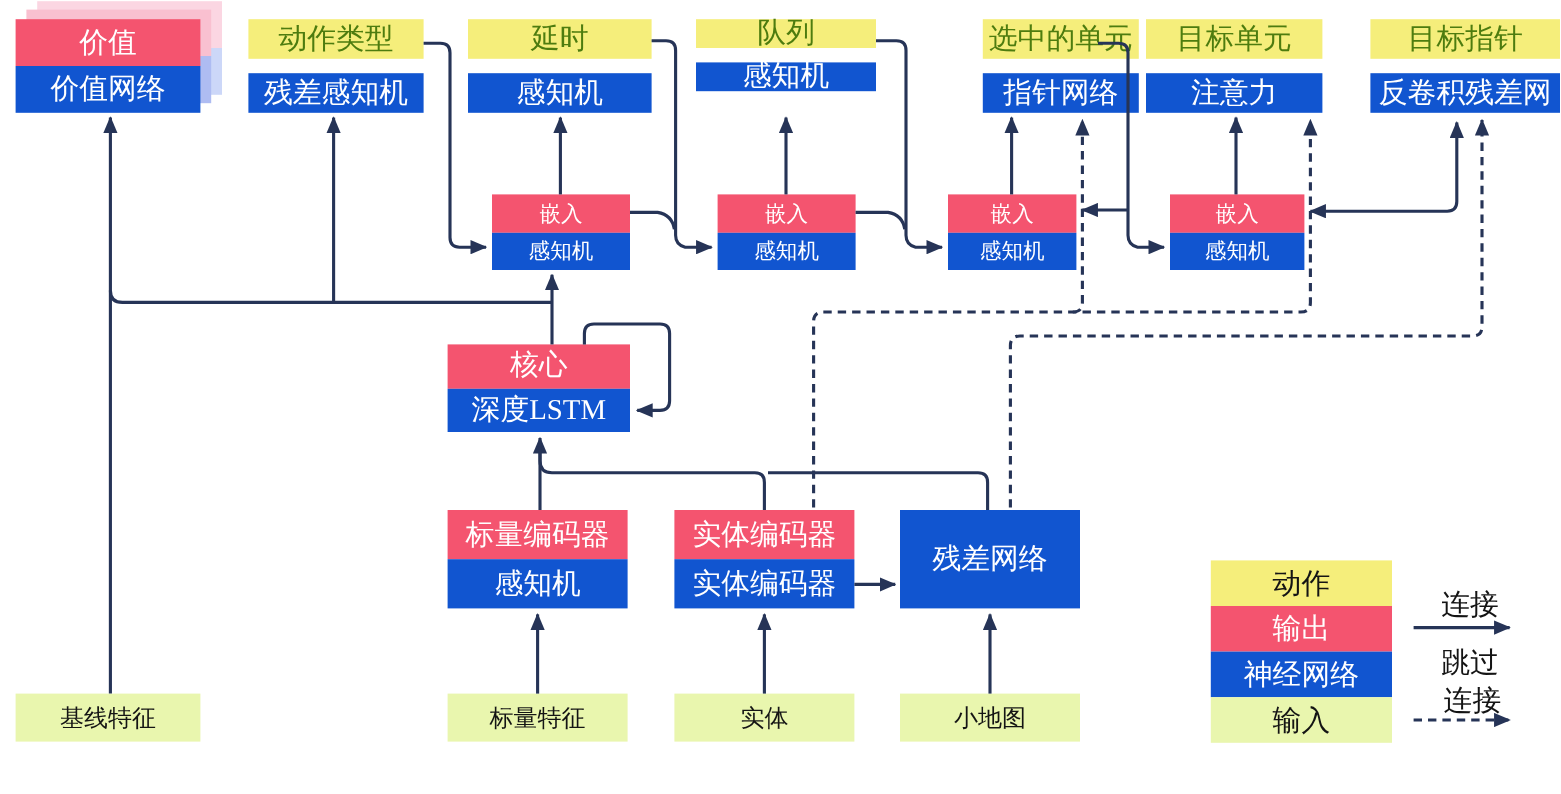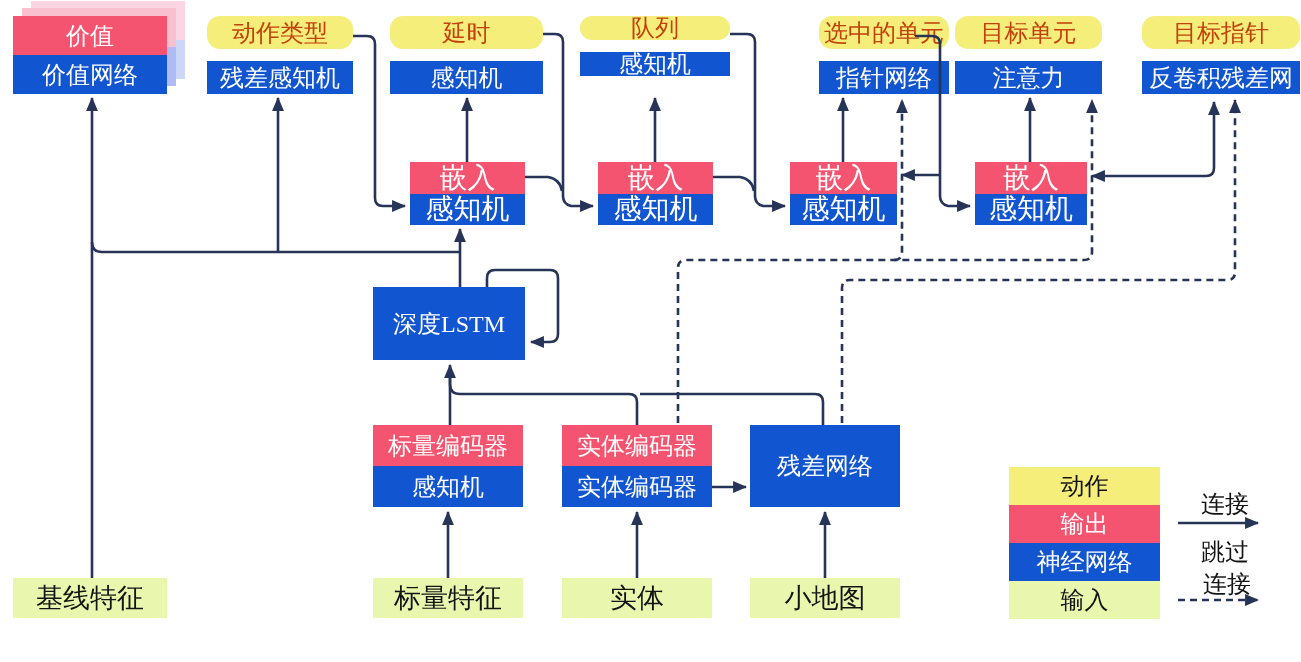--- a/index.html
+++ b/index.html
@@ -5,32 +5,32 @@
   html,body{margin:0;padding:0;background:#ffffff;}
   #canvas{position:relative;width:1301px;height:662px;background:#fff;overflow:hidden;
           font-family:Liberation Serif, serif;padding-left:29px;}
   #edges{position:absolute;left:0;top:0;pointer-events:none;z-index:5;}
   #edges path{stroke:var(--line);stroke-width:2.6;fill:none;}
   #edges path.dashed{stroke-dasharray:7 5;}
   .node{position:absolute;z-index:2;}
   .node .box{position:relative;z-index:2;width:100%;height:100%;display:flex;flex-direction:column;}
   .part{flex:1;display:flex;align-items:center;justify-content:center;
         font-size:24px;line-height:1;white-space:nowrap;}
-  .small .part{font-size:28px;}
-  .kind-action .top{background:var(--yellow);color:#c2410c;border-radius:13px;}
+  .small .part{font-size:18px;}
+  .kind-action .top{background:var(--yellow);color:#4d7c0f;}
   .kind-action .bottom{background:var(--blue);color:#ffffff;margin-top:12px;}
   .kind-output .top{background:var(--red);color:#ffffff;}
   .kind-output .bottom{background:var(--blue);color:#ffffff;}
   .card{position:absolute;left:0;top:0;width:100%;height:100%;z-index:1;}
   .card.c1{transform:translate(9px,-8px);
            background:linear-gradient(to bottom,var(--stack_pink) 50%,var(--stack_blue) 50%);}
   .card.c2{transform:translate(18px,-15px);
            background:linear-gradient(to bottom,var(--stack_pink2) 50%,var(--stack_blue2) 50%);}
   .input-box{position:absolute;z-index:2;background:var(--green);color:#141414;
-             display:flex;align-items:center;justify-content:center;font-size:27px;white-space:nowrap;}
+             display:flex;align-items:center;justify-content:center;font-size:20px;white-space:nowrap;}
   .legend-stack{position:absolute;left:1009px;top:467px;width:151px;height:152px;
                 display:flex;flex-direction:column;z-index:2;}
   .legend-stack .row{flex:1;display:flex;align-items:center;justify-content:center;
                      font-size:24px;white-space:nowrap;}
   .sw-yellow{background:var(--yellow);color:#141414;}
   .sw-red{background:var(--red);color:#ffffff;}
   .sw-blue{background:var(--blue);color:#ffffff;}
   .sw-green{background:var(--green);color:#141414;}
   .legend-label{position:absolute;z-index:2;color:#141414;font-size:24px;width:90px;
                 text-align:center;white-space:nowrap;}
@@ -104,20 +104,21 @@
         </div>
       </div>
       <div class="node kind-output small" style="left: 975px; top: 162px; width: 112px; height: 63px;">
         <div class="box">
           <div class="part top">嵌入</div>
           <div class="part bottom">感知机</div>
         </div>
       </div>
       <div class="node kind-output" style="left: 373px; top: 287px; width: 152px; height: 73px;">
         <div class="box">
+          <div class="part top">核心</div>
           <div class="part bottom">深度LSTM</div>
         </div>
       </div>
       <div class="node kind-output" style="left: 373px; top: 425px; width: 150px; height: 82px;">
         <div class="box">
           <div class="part top">标量编码器</div>
           <div class="part bottom">感知机</div>
         </div>
       </div>
       <div class="node kind-output" style="left: 562px; top: 425px; width: 150px; height: 82px;">

